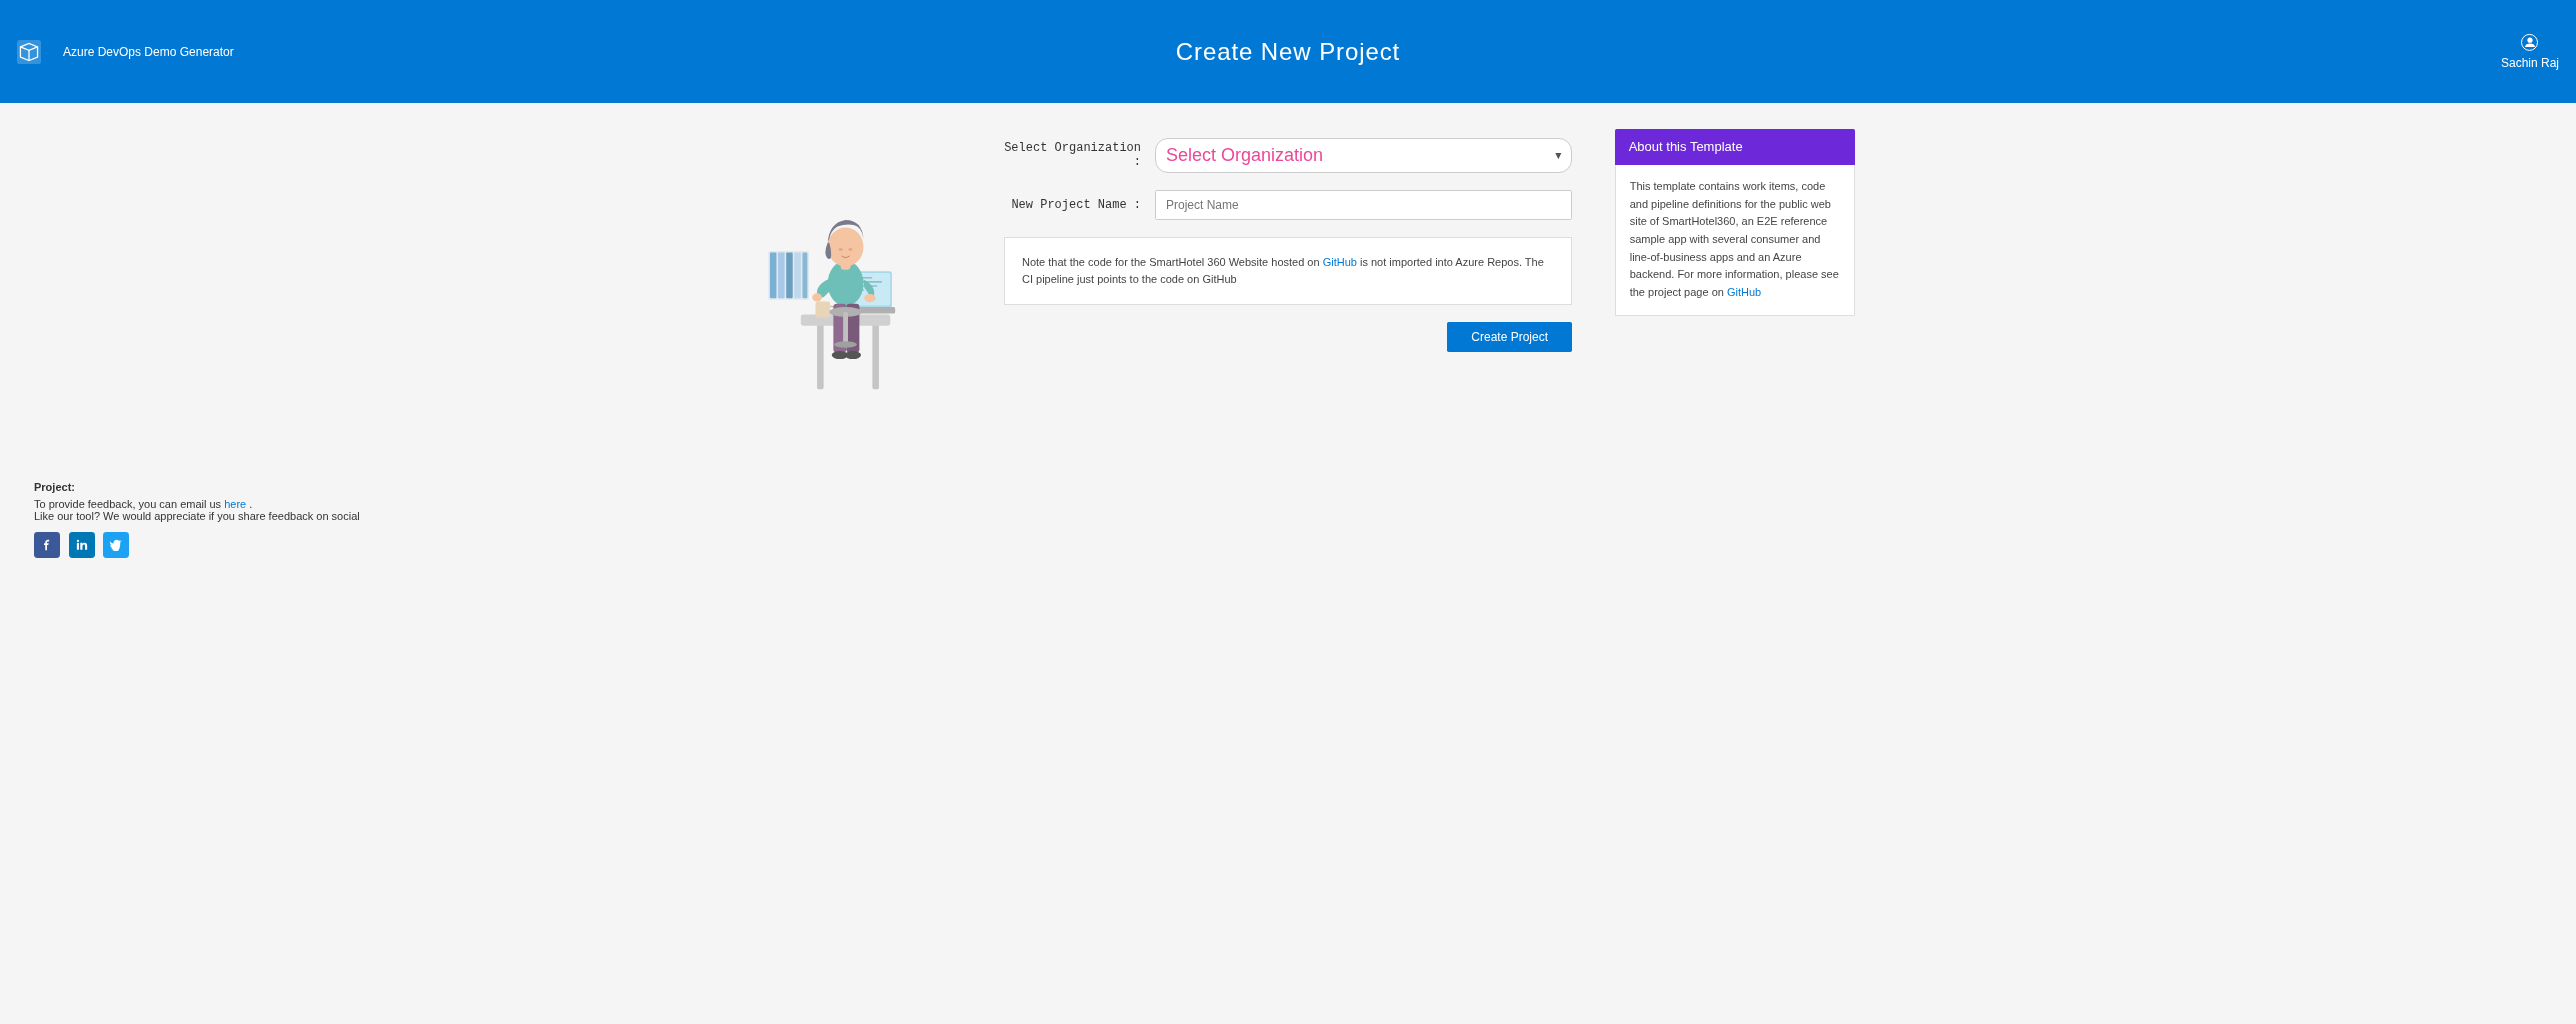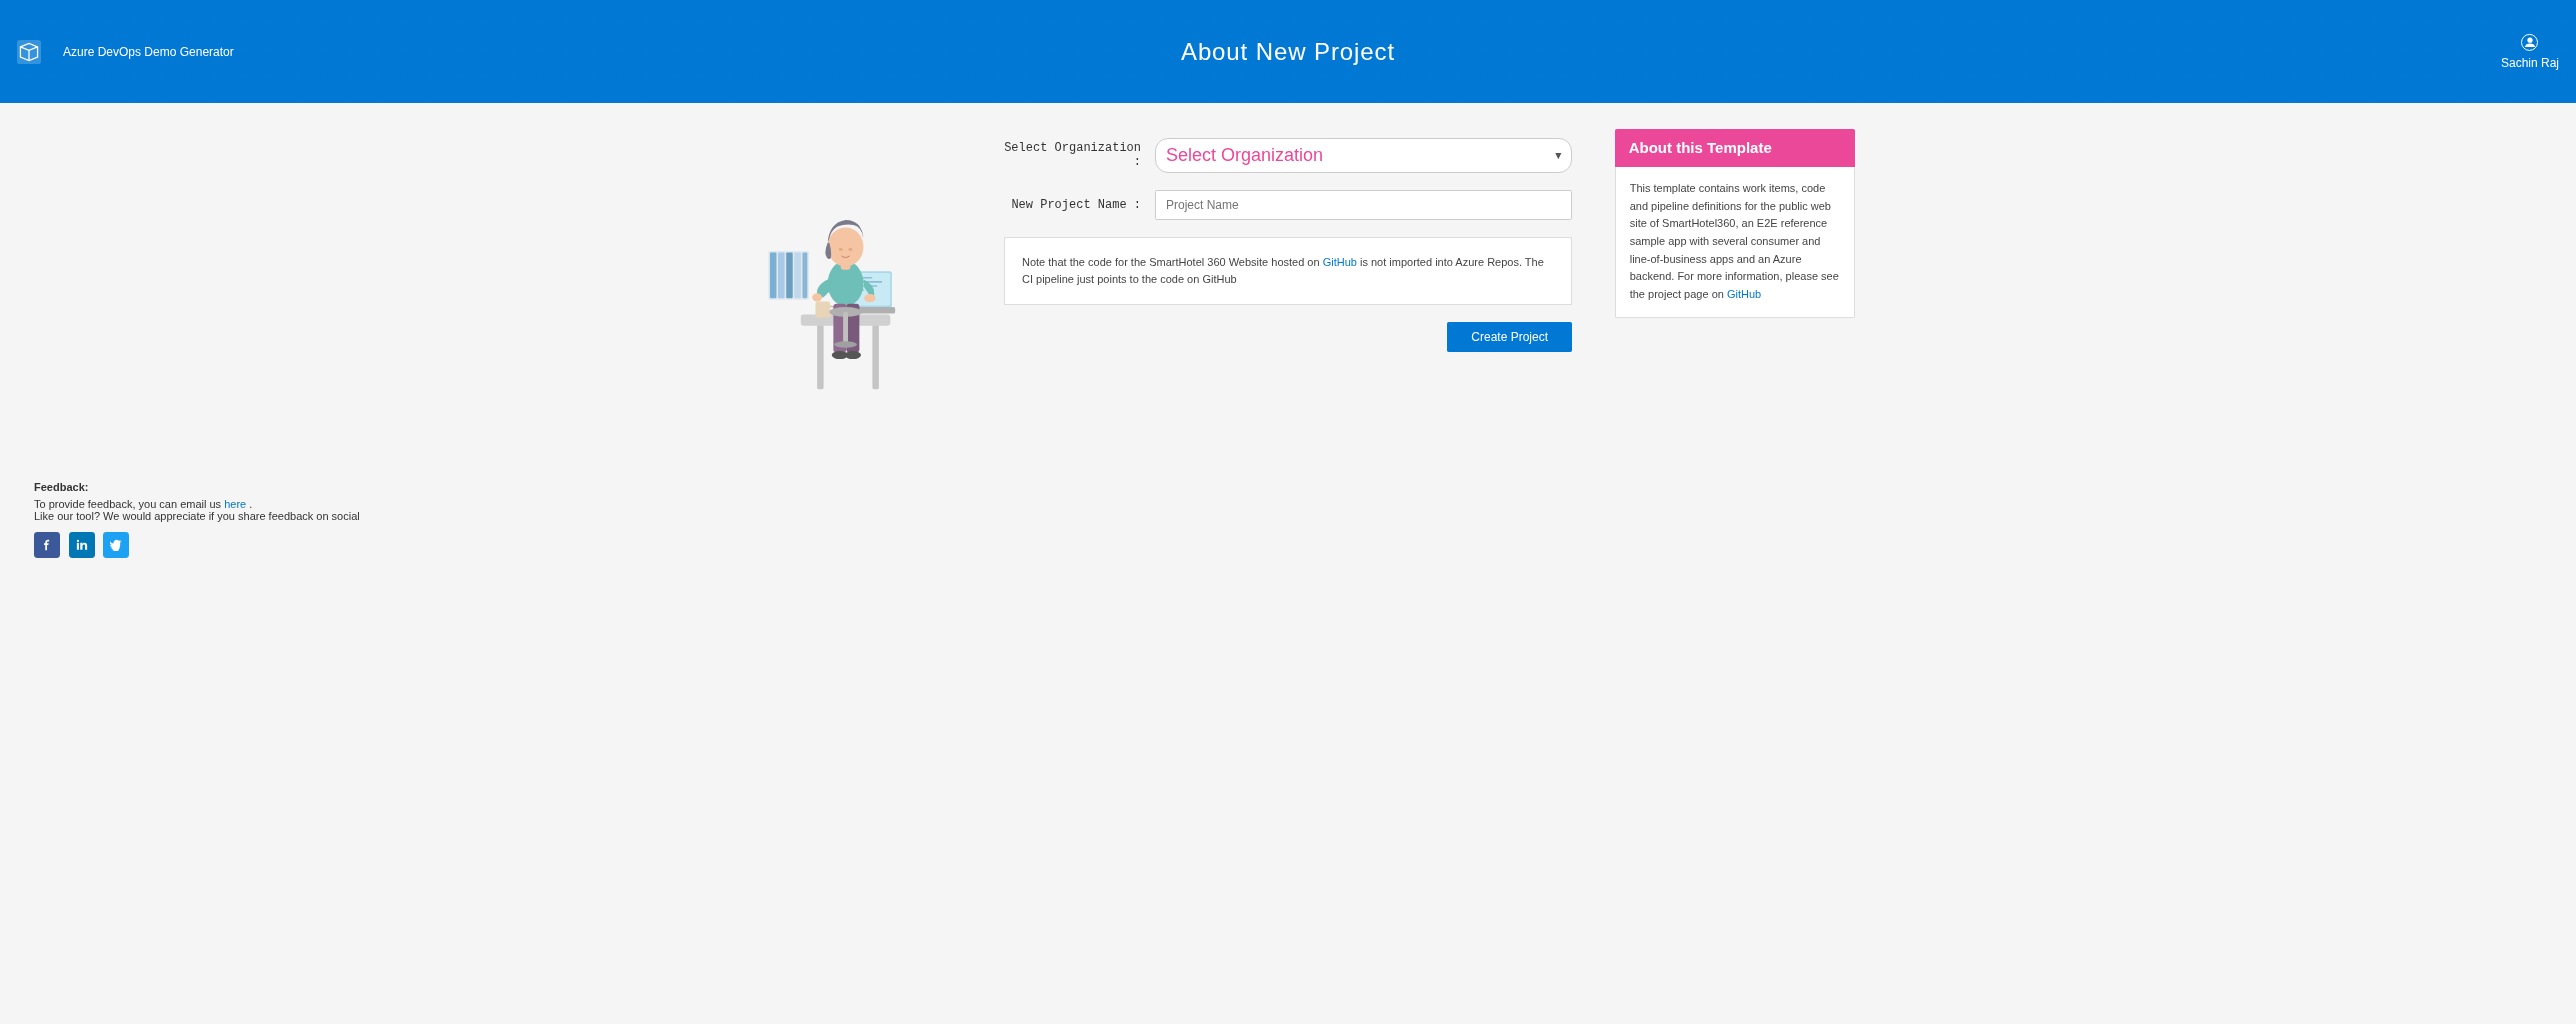--- a/index.html
+++ b/index.html
@@ -206,25 +206,25 @@
       font-size: 12px;
       cursor: pointer;
     }
 
     
     .right-sidebar {
       width: 240px;
       flex-shrink: 0;
     }
     .about-header {
-      background: #ec4899;
+      background: #6d28d9;
       color: white;
       padding: 10.3px 13.7px;
-      font-size: 15px;
-      font-weight: 700;
+      font-size: 13px;
+      font-weight: 400;
       border-radius: 1.7px 1.7px 0 0;
     }
     .about-body {
       background: white;
       border: 0.9px solid #ddd;
       border-top: none;
       padding: 13.7px;
       font-size: 11px;
       color: #444;
       line-height: 1.6;
@@ -277,21 +277,21 @@
   <div class="header-bg-pattern"></div>
   <div class="header-brand">
     <svg class="header-brand-icon" viewBox="0 0 28 28" fill="none">
       <rect width="28" height="28" rx="3" fill="rgba(255,255,255,0.2)"></rect>
       <path d="M4 8 L14 4 L24 8 L24 20 L14 24 L4 20 Z" fill="none" stroke="white" stroke-width="1.5"></path>
       <path d="M4 8 L14 12 L24 8" stroke="white" stroke-width="1.5" fill="none"></path>
       <path d="M14 12 L14 24" stroke="white" stroke-width="1.5"></path>
     </svg>
     <span class="header-brand-text">Azure DevOps Demo Generator</span>
   </div>
-  <h1 class="header-title">About New Project</h1>
+  <h1 class="header-title">Create New Project</h1>
   <div class="header-user">
     <div class="user-icon-circle">
       <svg width="12" height="12" viewBox="0 0 14 14" fill="white">
         <circle cx="7" cy="5" r="3"></circle>
         <path d="M1 13 Q2 9 7 9 Q12 9 13 13" fill="white"></path>
       </svg>
     </div>
     <span>Sachin Raj</span>
   </div>
 </div>
@@ -395,21 +395,21 @@
   <div class="right-sidebar">
     <div class="about-header">About this Template</div>
     <div class="about-body">
       <span>This template contains work items, code and pipeline definitions for the public web site of SmartHotel360, an E2E reference sample app with several consumer and line-of-business apps and an Azure backend. For more information, please see the project page on </span><a href="#" class="about-link">GitHub</a><span></span>
     </div>
   </div>
 
 </div>
 
 <div class="footer">
-  <div class="footer-feedback">Feedback:</div>
+  <div class="footer-feedback">Project:</div>
   <div>
     <span>To provide feedback, you can email us </span><a href="#" class="footer-link">here</a><span> .</span>
   </div>
   <div>Like our tool? We would appreciate if you share feedback on social</div>
   <div class="footer-social">
     <div class="social-icon fb-icon">
       <svg width="12" height="12" viewBox="0 0 14 14" fill="white">
         <path d="M8 3H9.5V1H8C6.34 1 5 2.34 5 4V5H3.5V7H5V13H7V7H8.5L9 5H7V4C7 3.45 7.45 3 8 3Z"></path>
       </svg>
     </div>

